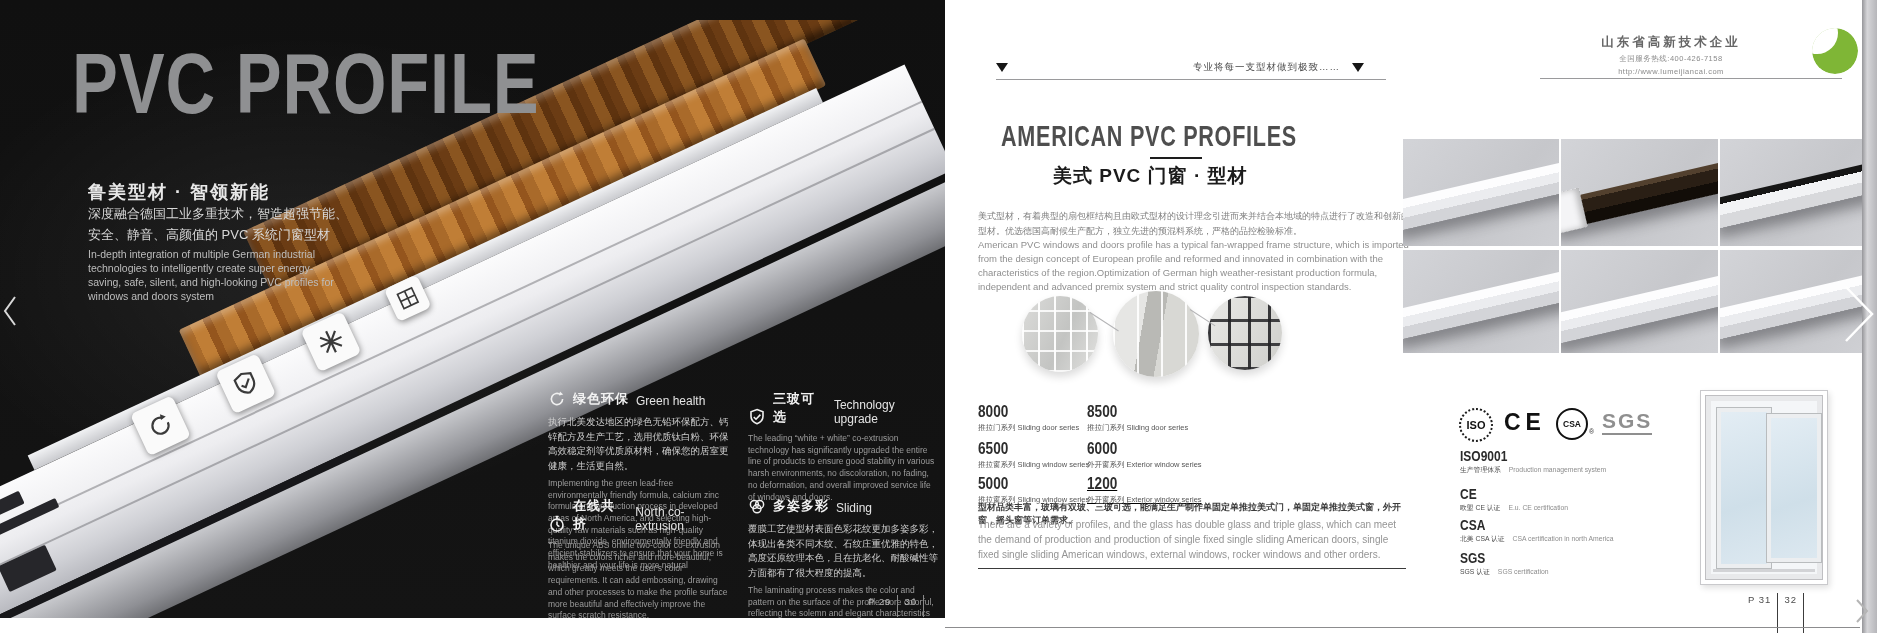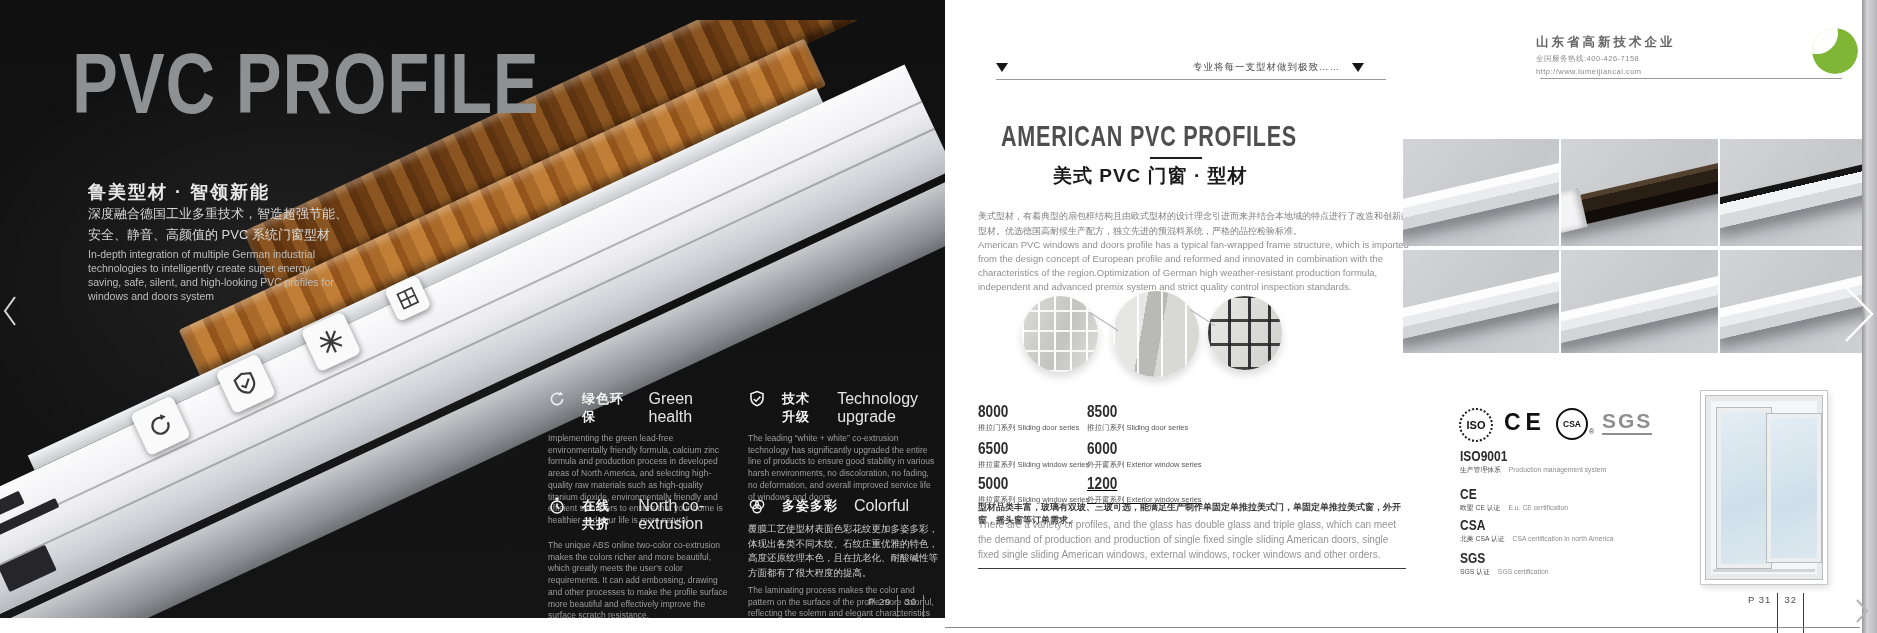--- a/index.html
+++ b/index.html
@@ -30,37 +30,37 @@
   .groove{position:absolute;left:20px;width:1080px;height:2px;background:rgba(60,60,66,.35);}
   .gasket{position:absolute;left:0;top:244px;width:440px;height:9px;background:#17171a;border-radius:5px;}
   .plower{position:absolute;left:30px;top:252px;width:1070px;height:58px;
      background:linear-gradient(#c7c8cc,#8f9095 70%,#6f7074);}
   .slot{position:absolute;background:#26262a;border-radius:2px;}
   .badge{position:absolute;width:46px;height:46px;background:#fafafa;border-radius:6px;
      box-shadow:0 2px 6px rgba(0,0,0,.45);display:flex;align-items:center;justify-content:center;}
   .badge.small{width:36px;height:36px;}
   
   .feature{position:absolute;}
-  .f-head{display:flex;align-items:flex-start;gap:16px;margin-bottom:7px;}
+  .f-head{display:flex;align-items:flex-end;gap:7px;margin-bottom:7px;}
   .f-cn{font-size:13px;font-weight:700;color:#f2f2f2;letter-spacing:1px;}
-  .f-en{font-size:16px;color:#e4e4e4;}
+  .f-en{font-size:12px;color:#e4e4e4;}
   .f-body-cn{margin:0 0 4px 0;font-size:9.5px;color:#cfcfcf;line-height:1.55;}
   .f-body-en{margin:0;font-size:8.5px;color:#9c9c9c;line-height:1.38;}
   
   .pagenum{position:absolute;display:flex;align-items:flex-start;}
   .pagenum span{font-size:9.5px;padding-top:1px;letter-spacing:1px;}
   .pagenum .vline{width:1px;margin:0 6px;}
   .pn-left span{color:#b9b9b9;} .pn-left .vline{height:22px;background:#8a8a8a;}
   .pn-right span{color:#4c4c4c;} .pn-right .vline{height:40px;background:#3c3c3c;}
   
   .page-right{position:absolute;left:945px;top:0;width:915px;height:633px;background:#fff;}
   .tri{position:absolute;width:0;height:0;border-left:6px solid transparent;border-right:6px solid transparent;border-top:9px solid #161616;}
   .nav-slogan{position:absolute;left:1150px;top:61px;width:190px;text-align:right;font-size:9.5px;color:#4a4a4a;letter-spacing:1px;}
   .rule{position:absolute;height:1px;background:#9a9a9c;}
-  .company{position:absolute;left:1536px;top:34px;width:206px;text-align:left;}
+  .company{position:absolute;left:1568px;top:34px;width:206px;text-align:center;}
   .co-name{font-size:12.5px;color:#666;letter-spacing:3px;font-weight:700;}
   .co-line{font-size:7.5px;color:#8a8a8a;margin-top:3px;letter-spacing:.5px;}
   .leafwrap{position:absolute;left:1812px;top:28px;width:46px;height:46px;border-radius:50%;overflow:hidden;}
   .leaf{position:absolute;inset:0;border-radius:50%;background:#7fb636;}
   .leaf::before{content:"";position:absolute;left:-16px;top:-16px;width:42px;height:42px;border-radius:50%;background:#fff;}
   .rp-heading{position:absolute;left:1001px;top:119px;margin:0;font-size:30px;font-weight:800;color:#4e4e4e;
      transform:scaleX(.72);transform-origin:left top;white-space:nowrap;letter-spacing:1px;}
   .rp-underline{position:absolute;left:1150px;top:157px;width:52px;height:2px;background:#1d1d1d;}
   .rp-heading-cn{position:absolute;left:1053px;top:163px;font-size:19px;font-weight:700;color:#1b1b1b;letter-spacing:1px;}
   .intro-cn{position:absolute;left:978px;top:209px;width:432px;margin:0;font-size:9px;color:#808080;line-height:1.7;}
@@ -183,31 +183,32 @@
       <div class="f-head">
         <span>
             <svg width="18" height="18" viewBox="0 0 18 18" fill="none" stroke="#f0f0f0" stroke-width="1.6">
               <path d="M14.6 9a5.6 5.6 0 1 1-2-4.3"></path>
               <path d="M12 1.4 15.2 4.6 11 5.6z" fill="#f0f0f0" stroke="none"></path>
             </svg>
           </span>
         <span class="f-cn">绿色环保</span>
         <span class="f-en">Green health</span>
       </div>
+      <p class="f-body-cn">执行北美发达地区的绿色无铅环保配方、钙锌配方及生产工艺，选用优质钛白粉、环保高效稳定剂等优质原材料，确保您的居室更健康，生活更自然。</p>
       <p class="f-body-en">Implementing the green lead-free environmentally friendly formula, calcium zinc formula and production process in developed areas of North America, and selecting high-quality raw materials such as high-quality titanium dioxide, environmentally friendly and efficient stabilizers to ensure that your home is healthier and your life is more natural</p>
     </div>
     <div class="feature" style="left:748px;top:390px;width:190px;">
       <div class="f-head">
         <span>
             <svg width="18" height="18" viewBox="0 0 18 18" fill="none" stroke="#f0f0f0" stroke-width="1.6">
               <path d="M9 1.6l6 2.2v4.4c0 3.6-2.6 6.3-6 7.5-3.4-1.2-6-3.9-6-7.5V3.8z"></path>
               <polyline points="5.8,9 8,11.2 12.4,6.6"></polyline>
             </svg>
           </span>
-        <span class="f-cn">技术升级</span>
+        <span class="f-cn">三玻可选</span>
         <span class="f-en">Technology upgrade</span>
       </div>
       <p class="f-body-en">The leading “white + white” co-extrusion technology has significantly upgraded the entire line of products to ensure good stability in various harsh environments, no discoloration, no fading, no deformation, and overall improved service life of windows and doors.</p>
     </div>
     <div class="feature" style="left:548px;top:497px;width:184px;">
       <div class="f-head">
         <span>
             <svg width="18" height="18" viewBox="0 0 18 18" fill="none" stroke="#f0f0f0" stroke-width="1.6">
               <circle cx="9" cy="10" r="6"></circle>
               <path d="M9 10V6.6M9 10l2.4 1.6M7.5 1.5h3M9 1.5v2.4"></path>
@@ -221,21 +222,21 @@
     <div class="feature" style="left:748px;top:497px;width:190px;">
       <div class="f-head">
         <span>
             <svg width="18" height="18" viewBox="0 0 18 18" fill="none" stroke="#f0f0f0" stroke-width="1.5">
               <circle cx="6.4" cy="7.4" r="4"></circle>
               <circle cx="11.6" cy="7.4" r="4"></circle>
               <circle cx="9" cy="11.8" r="4"></circle>
             </svg>
           </span>
         <span class="f-cn">多姿多彩</span>
-        <span class="f-en">Colorful</span>
+        <span class="f-en">Sliding</span>
       </div>
       <p class="f-body-cn">覆膜工艺使型材表面色彩花纹更加多姿多彩，体现出各类不同木纹、石纹庄重优雅的特色，高度还原纹理本色，且在抗老化、耐酸碱性等方面都有了很大程度的提高。</p>
       <p class="f-body-en">The laminating process makes the color and pattern on the surface of the profile more colorful, reflecting the solemn and elegant characteristics of various wood grains and stone grains, and highly restoring the true texture. And it has been greatly improved in terms of anti-aging, acid and alkali resistance, etc.</p>
     </div>
 
     <div class="pagenum pn-left" style="left:820px;top:595px;margin-left:48px;">
       <span>P 29</span>
         <i class="vline"></i>
         <span>30</span>
         <i class="vline"></i>

